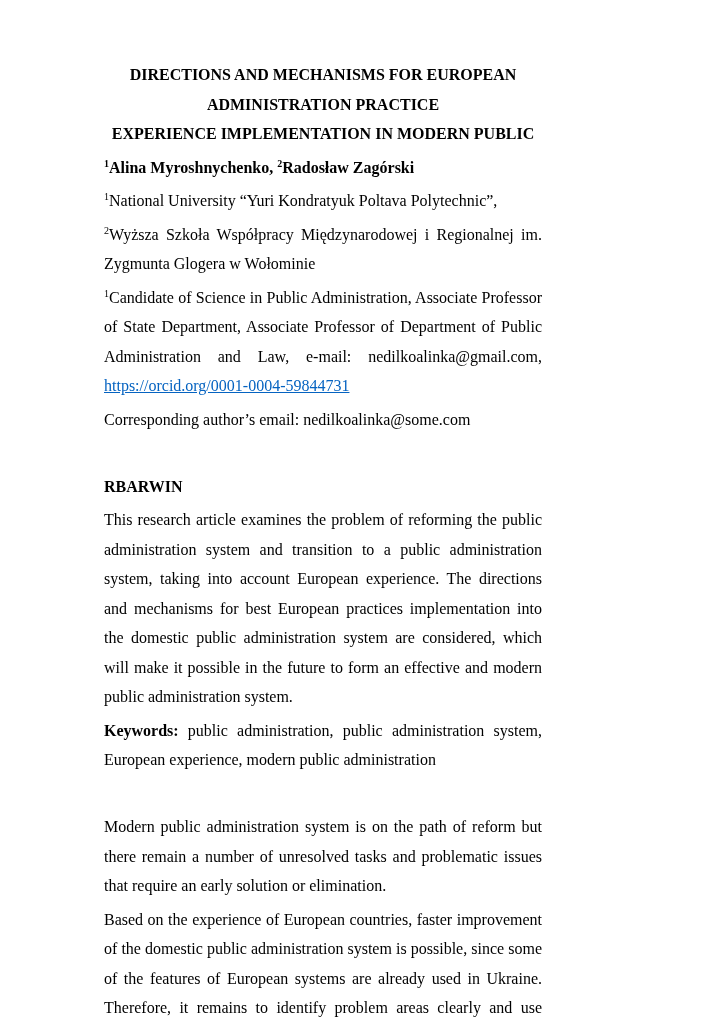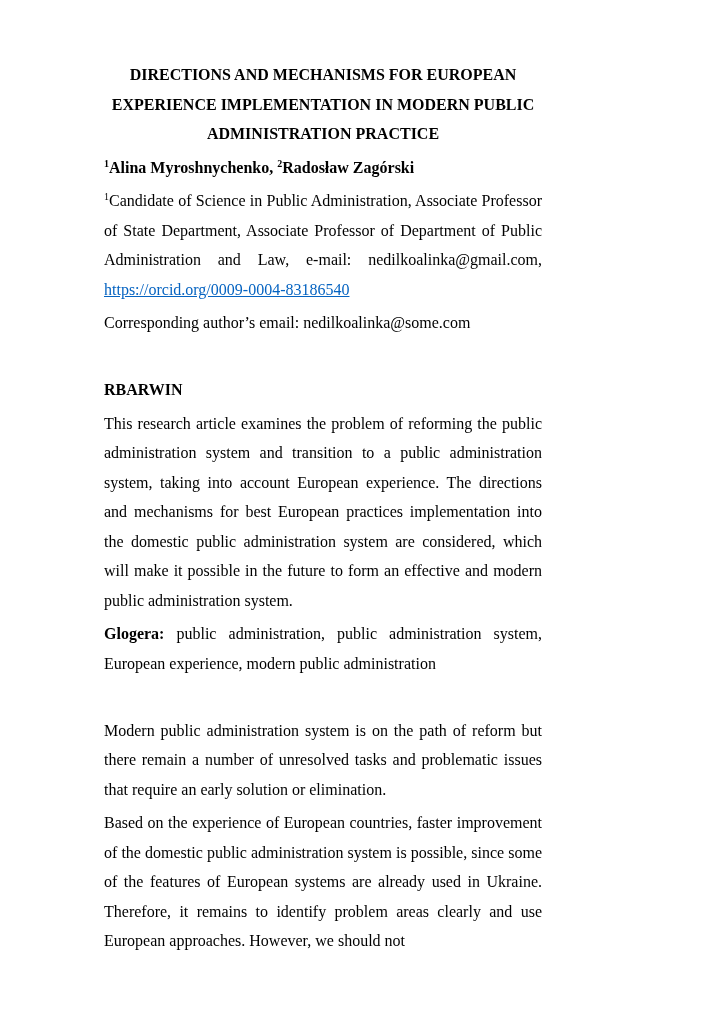--- a/index.html
+++ b/index.html
@@ -47,37 +47,39 @@
     height: 29.5px;
   }
 </style>
 </head>
 <body>
 
 <div class="page">
 
   <div>
     <div class="title-line">DIRECTIONS AND MECHANISMS FOR EUROPEAN</div>
+    <div class="title-line">ADMINISTRATION PRACTICE</div>
     <div class="title-line">EXPERIENCE IMPLEMENTATION IN MODERN PUBLIC</div>
-    <div class="title-line">ADMINISTRATION PRACTICE</div>
   </div>
 
   <p class="bold"><sup>1</sup><span>Alina Myroshnychenko, </span><sup>2</sup><span>Radosław Zagórski</span></p>
 
+  <p class="just"><sup>1</sup><span>National University “Yuri Kondratyuk Poltava Polytechnic”,</span></p>
 
+  <p class="just"><sup>2</sup><span>Wyższa Szkoła Współpracy Międzynarodowej i Regionalnej im. Zygmunta Glogera w Wołominie</span></p>
 
-  <p class="just"><sup>1</sup><span>Candidate of Science in Public Administration, Associate Professor of State Department, Associate Professor of Department of Public Administration and Law, e-mail: nedilkoalinka@gmail.com, </span><a class="link">https://orcid.org/0009-0004-83186540</a></p>
+  <p class="just"><sup>1</sup><span>Candidate of Science in Public Administration, Associate Professor of State Department, Associate Professor of Department of Public Administration and Law, e-mail: nedilkoalinka@gmail.com, </span><a class="link">https://orcid.org/0001-0004-59844731</a></p>
 
 
   <p>Corresponding author’s email: nedilkoalinka@some.com</p>
 
   <div class="spacer"></div>
 
   <p class="bold">RBARWIN</p>
   <p class="just">This research article examines the problem of reforming the public administration system and transition to a public administration system, taking into account European experience. The directions and mechanisms for best European practices implementation into the domestic public administration system are considered, which will make it possible in the future to form an effective and modern public administration system.</p>
-  <p class="just"><span class="bold">Glogera:</span><span> public administration, public administration system, European experience, modern public administration</span></p>
+  <p class="just"><span class="bold">Keywords:</span><span> public administration, public administration system, European experience, modern public administration</span></p>
 
   <div class="spacer"></div>
 
   <p class="just">Modern public administration system is on the path of reform but there remain a number of unresolved tasks and problematic issues that require an early solution or elimination.</p>
   <p class="just">Based on the experience of European countries, faster improvement of the domestic public administration system is possible, since some of the features of European systems are already used in Ukraine. Therefore, it remains to identify problem areas clearly and use European approaches. However, we should not</p>
 
 </div>
 
 </body></html>

